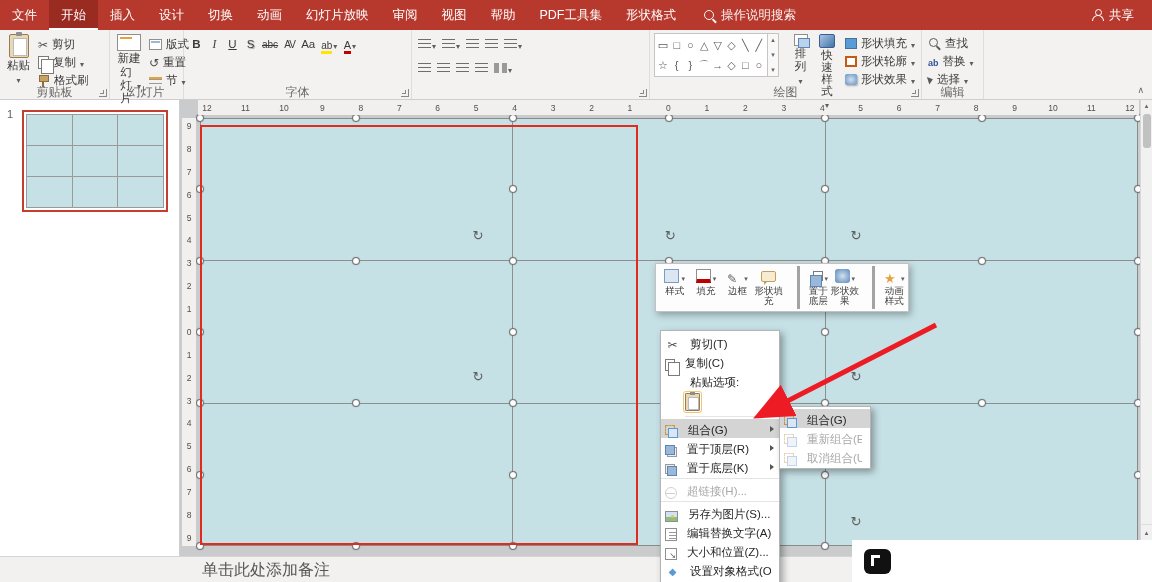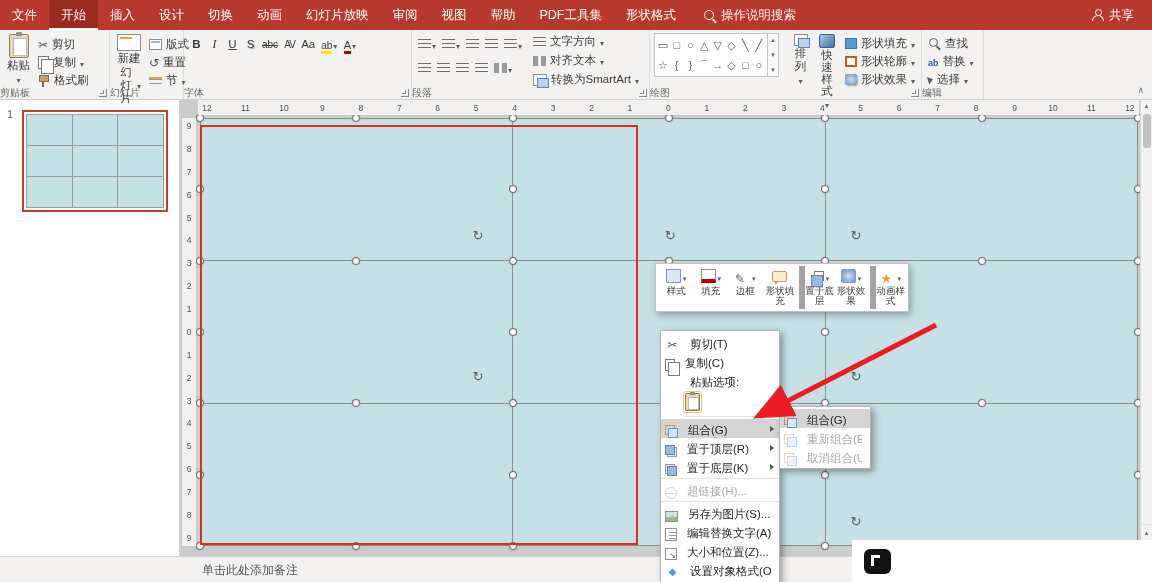--- a/index.html
+++ b/index.html
@@ -15,21 +15,21 @@
   .mag{width:10px;height:10px;border:1.5px solid #fff;border-radius:50%;position:relative;flex:none}
   .mag::after{content:"";position:absolute;width:5px;height:1.5px;background:#fff;transform:rotate(45deg);right:-4px;bottom:-2px}
   .share{margin-left:auto;display:flex;align-items:center;gap:6px;padding:0 18px;font-size:12.5px}
   .person{width:12px;height:12px;position:relative;flex:none}
   .person::before{content:"";position:absolute;left:3.5px;top:0;width:5px;height:5px;border:1.2px solid #fff;border-radius:50%}
   .person::after{content:"";position:absolute;left:1px;bottom:0;width:10px;height:5px;border:1.2px solid #fff;border-bottom:none;border-radius:6px 6px 0 0}
 
   
   .ribbon{position:absolute;left:0;top:30px;width:100%;height:70px;background:#f3f2f1;border-bottom:1px solid #cfcecd;display:flex;z-index:39}
   .rgroup{position:relative;height:100%;border-right:1px solid #dddddb;padding:3px 4px 13px;display:flex;gap:3px;align-items:flex-start}
-  .glabel{position:absolute;bottom:0;left:0;right:0;text-align:left;font-size:10px;color:#696867;line-height:13px;pointer-events:none}
+  .glabel{position:absolute;bottom:0;left:0;right:0;text-align:center;font-size:12px;color:#696867;line-height:13px;pointer-events:none}
   .dlg{position:absolute;right:2px;bottom:2px;width:8px;height:8px;border-right:1px solid #888;border-bottom:1px solid #888}
   .dlg::after{content:"";position:absolute;right:2px;bottom:2px;width:3px;height:3px;border-right:1px solid #888;border-bottom:1px solid #888}
   .bigbtn{display:flex;flex-direction:column;align-items:center;font-size:11.5px;color:#3b3a39;padding:1px 3px;gap:1px;line-height:13px;text-align:center}
   .stack{display:flex;flex-direction:column;justify-content:flex-start;gap:1px}
   .smallbtn{display:flex;align-items:center;gap:4px;font-size:11.5px;color:#3b3a39;height:17px;padding:0 2px;white-space:nowrap}
   .caret{display:inline-block}
   .caret::after{content:"▾";font-size:8px;color:#5f5e5d;line-height:1}
   
   .ic{display:inline-block;position:relative;flex:none}
   .ic-clipboard{width:20px;height:24px;background:#e8d8b8;border:1px solid #9a7b4f;border-radius:2px}
@@ -109,21 +109,21 @@
   .vscroll{position:absolute;right:0;top:100px;width:12px;height:456px;background:#f1f1f1;border-left:1px solid #d8d8d8;z-index:6;display:flex;flex-direction:column;align-items:center;font-size:7px;color:#666}
   .vscroll .arr{height:12px;line-height:12px}
   .vscroll .thumb-bar{width:8px;height:34px;background:#c1c1c1;border-radius:3px;margin-top:2px}
   .vscroll .spacer{flex:1}
   .vscroll .navbtn{height:16px;line-height:16px;border-top:1px solid #ddd;width:100%;text-align:center}
 
   
   .minibar{position:absolute;left:655px;top:263px;width:254px;height:49px;background:#fdfdfd;border:1px solid #c3c2c1;box-shadow:2px 3px 7px rgba(0,0,0,.3);z-index:20;padding:2px 3px}
   .minibar-items{display:flex;height:100%}
   .mb-item{width:35px;display:flex;flex-direction:column;align-items:center;justify-content:flex-start;padding-top:2px}
-  .mb-item.sep-before{border-left:6px solid #a3a3a3;margin-left:2px;padding-left:0}
+  .mb-item.sep-before{border-left:3px solid #a3a3a3;margin-left:12px;padding-left:8px}
   .mb-top{display:flex;align-items:center;gap:2px;height:16px}
   .mb-caret{display:none}
   .mb-item.has-caret .mb-caret{display:inline-block}
   .mb-item.has-caret .mb-caret::after{content:"▾";font-size:7px;color:#5f5e5d}
   .mb-label{font-size:9.5px;color:#3b3a39;line-height:10px;text-align:center;margin-top:2px}
   .mb-icon{display:inline-block;position:relative;width:15px;height:14px}
   .ic-style{background:#dce6f2;border:1px solid #7a9cc6}
   .ic-fill{background:#fff;border:1px solid #8f8f8f;border-bottom:4px solid #c00000}
   .ic-border::after{content:"✎";font-size:12px;color:#5a5a5a;line-height:14px}
   .ic-comment{background:#f7ecd2;border:1px solid #c0a060;border-radius:2px;height:11px}
@@ -171,21 +171,21 @@
   .msep{height:1px;background:#e4e4e4;margin:2px 2px 2px 24px}
 
   
   .submenu{position:absolute;left:779px;top:406px;width:92px;background:#fff;border:1px solid #b5b5b5;box-shadow:3px 3px 7px rgba(0,0,0,.35);z-index:35;padding:2px 0;font-size:11.5px;color:#262626}
 
   
   .arrow-overlay{position:absolute;left:0;top:0;width:1152px;height:582px;z-index:60;pointer-events:none}
 
   
   .notesbar{position:absolute;left:0;top:556px;width:1152px;height:26px;background:#f2f1f0;border-top:1px solid #d4d4d4;z-index:15}
-  .notesbar span{position:absolute;left:202px;top:0;line-height:26px;font-size:12px;color:#565656}
+  .notesbar span{position:absolute;left:202px;top:0;line-height:26px;font-size:16px;color:#565656}
   .watermark{position:absolute;right:0;bottom:0;height:42px;width:300px;background:#fff;display:flex;align-items:center;gap:8px;padding:0 12px;z-index:50}
   .wm-icon{width:27px;height:25px;background:#111;border-radius:6px;position:relative;flex:none}
   .wm-icon::before{content:"";position:absolute;left:7px;top:6px;width:9px;height:3px;background:#fff}
   .wm-icon::after{content:"";position:absolute;left:7px;top:6px;width:3px;height:11px;background:#fff}
   .wm-text{font-size:22px;font-weight:700;color:#141414;white-space:nowrap;letter-spacing:0.5px}
 </style>
 </head>
 <body>
 
 <div class="app">
@@ -388,38 +388,20 @@
             </div>
           <div class="tbtn">
               <span class="ic ic-lines"></span>
             </div>
           <div class="tbtn">
               <span class="ic ic-colx"></span>
               <span class="caret"></span>
             </div>
         </div>
       </div>
-      <div class="gcol" style="margin-left:6px">
-        <div class="labeled">
-          <span class="ic ic-lines"></span>
-          <span>文字方向</span>
-          <span class="caret"></span>
-        </div>
-        <div class="labeled">
-          <span class="ic ic-colx"></span>
-          <span>对齐文本</span>
-          <span class="caret"></span>
-        </div>
-        <div class="labeled">
-          <span class="ic ic-arrange"></span>
-          <span>转换为SmartArt</span>
-          <span class="caret"></span>
-        </div>
-      </div>
-      <span class="glabel">段落</span>
       <span class="dlg"></span>
     </div>
 
     <div class="rgroup" style="width:272px">
       <div style="display:flex">
         <div class="gallery">
           <div class="gal-row">
             <span class="shape">▭</span>
               <span class="shape">□</span>
               <span class="shape">○</span>

